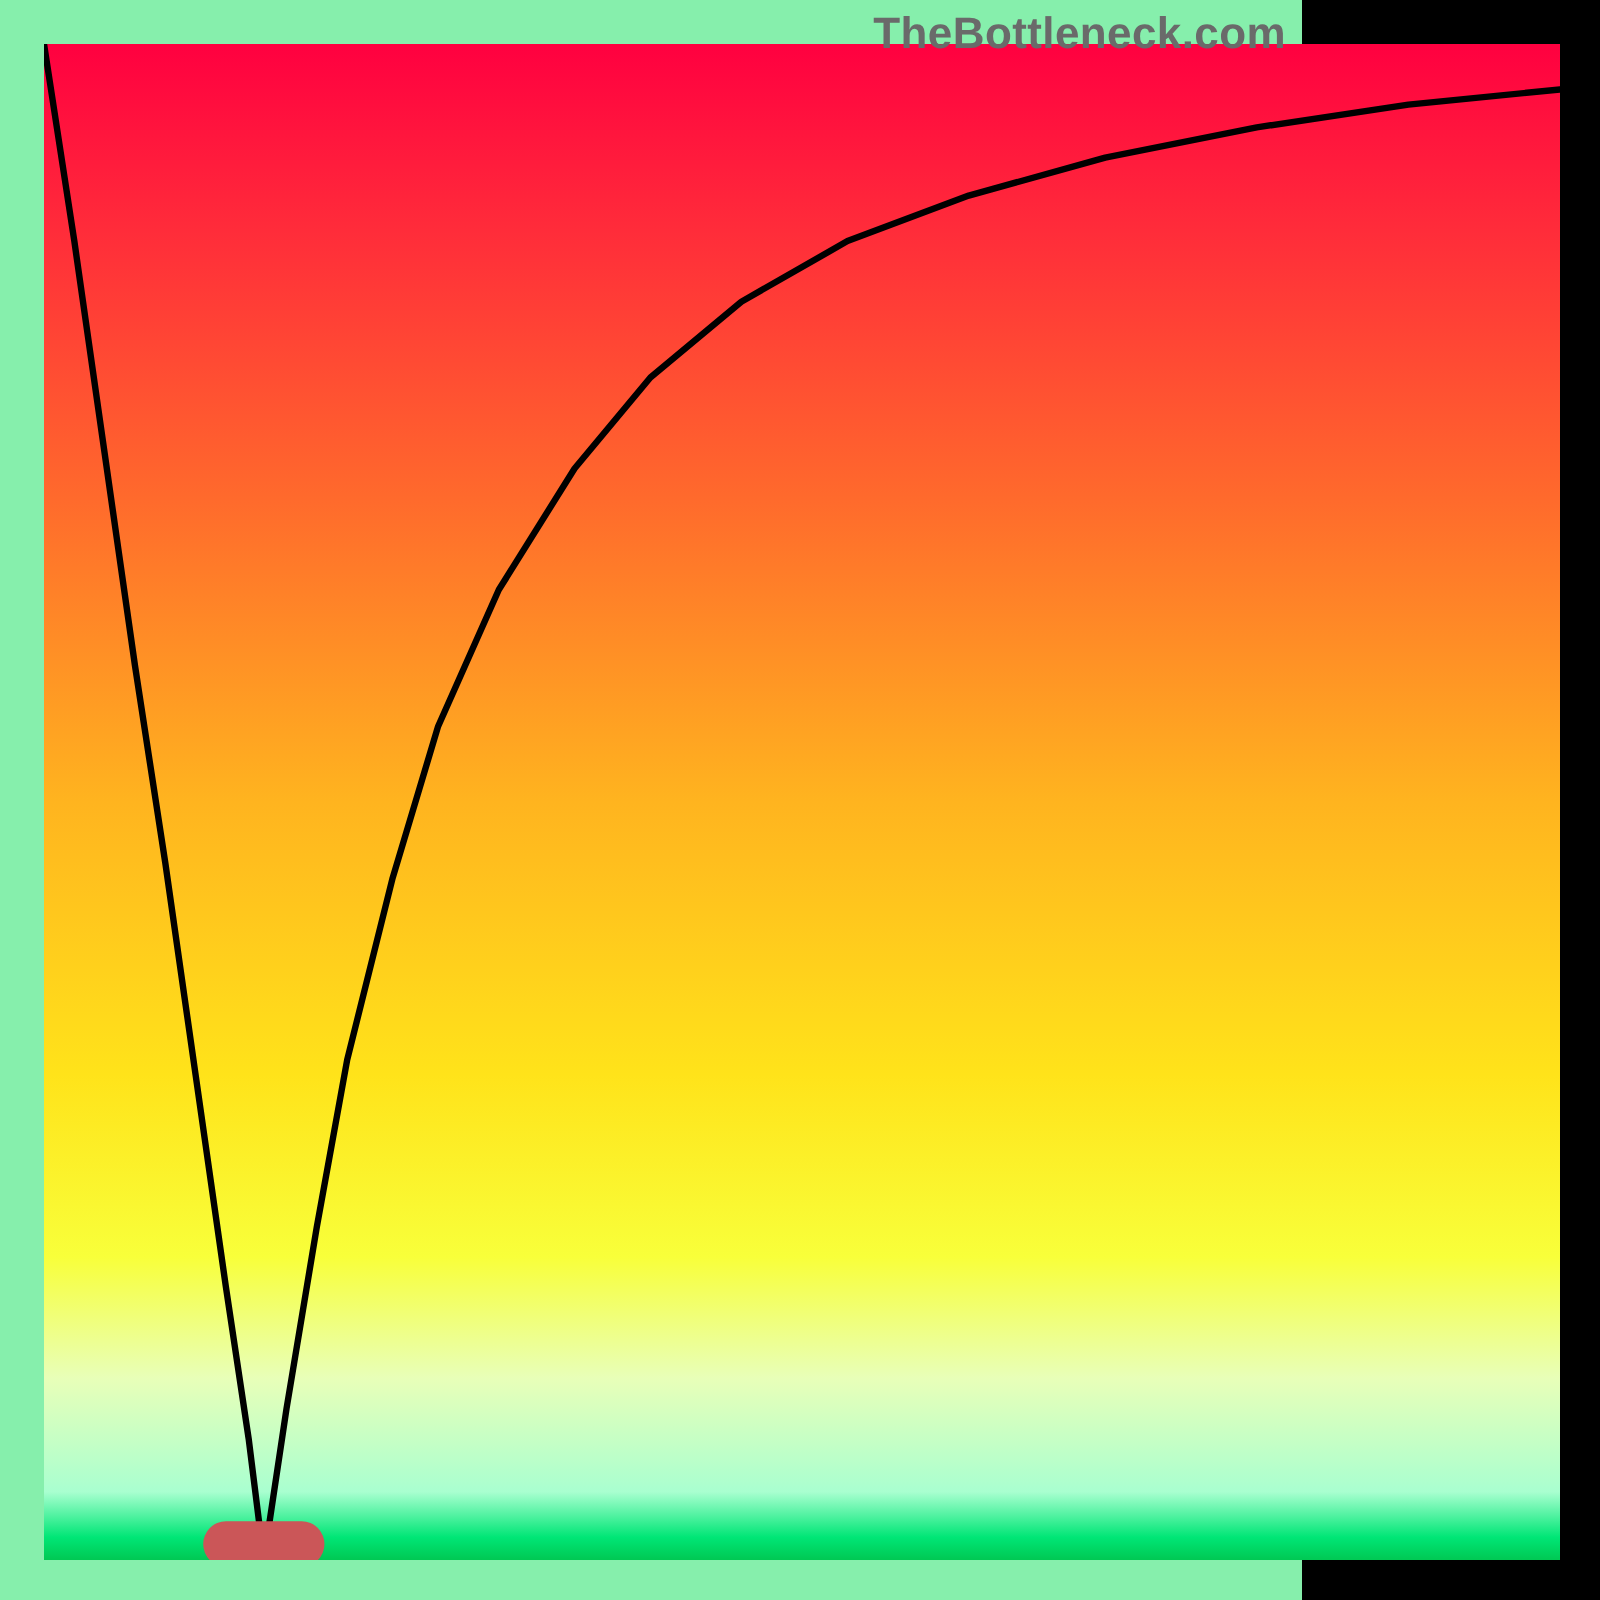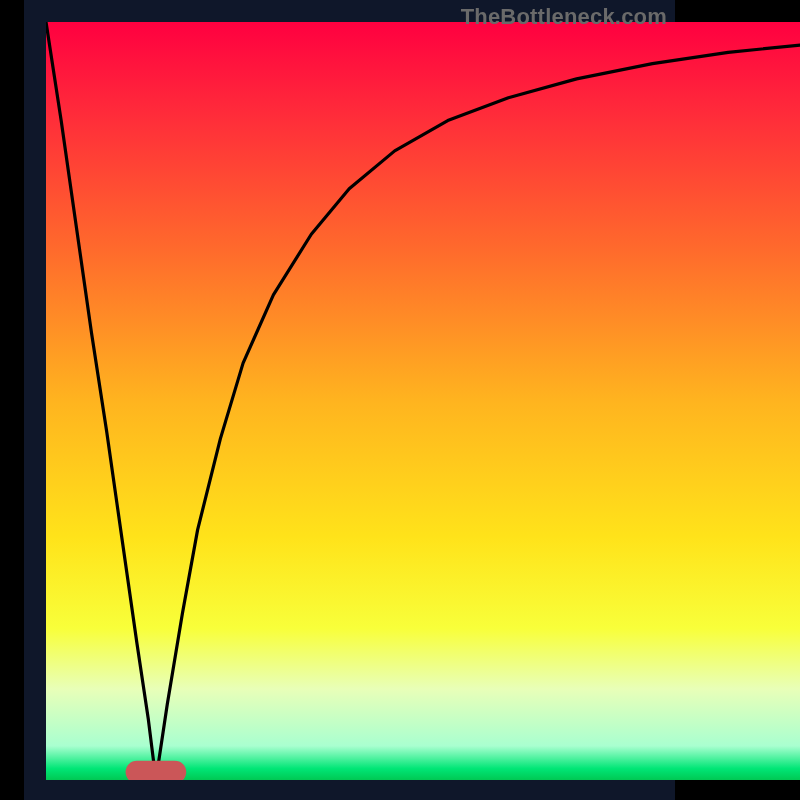--- a/index.html
+++ b/index.html
@@ -7,22 +7,21 @@
     padding: 0;
     width: 800px;
     height: 800px;
     background: #000;
     overflow: hidden;
   }
   .chart-container {
     position: relative;
     width: 651px;
     height: 800px;
-    background: #0f172a;
-    margin-left: 24px;
+    background: #86efac;
   }
   .plot-area {
     position: absolute;
     left: 22px;
     top: 22px;
     width: 758px;
     height: 758px;
     overflow: hidden;
   }
   .watermark {

